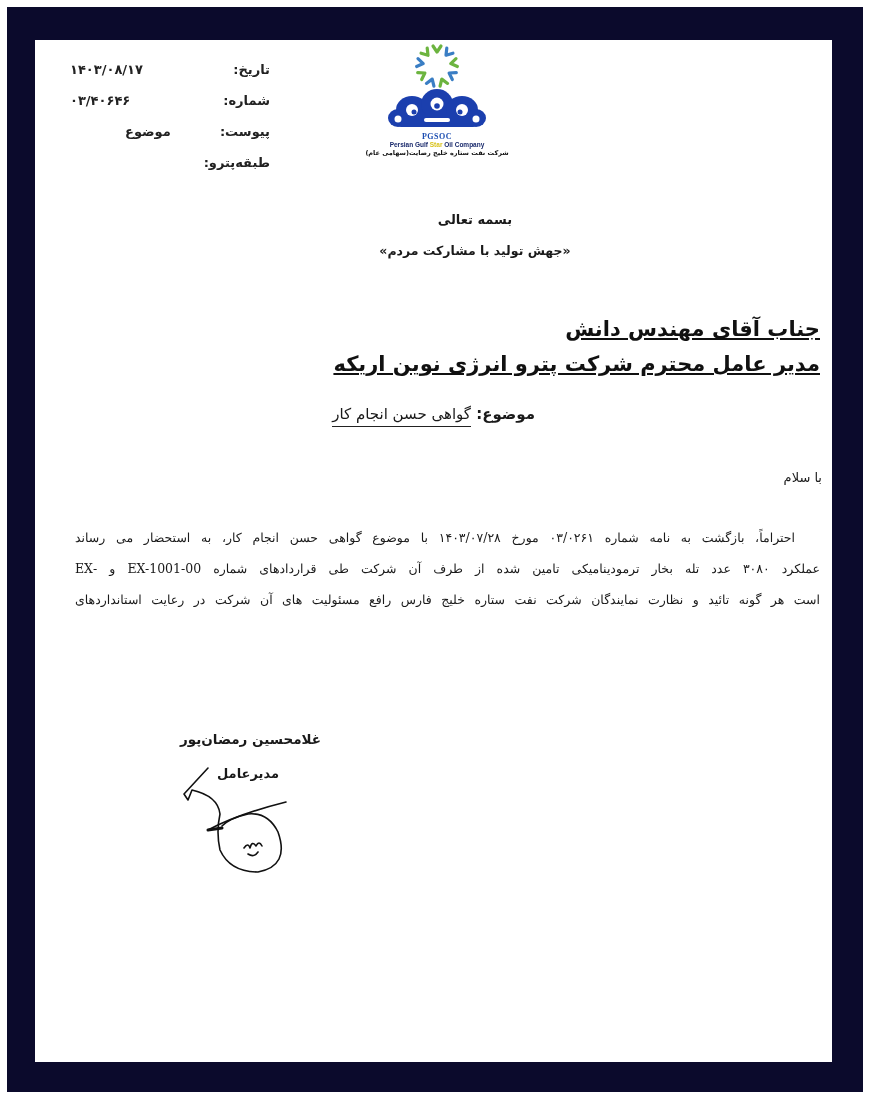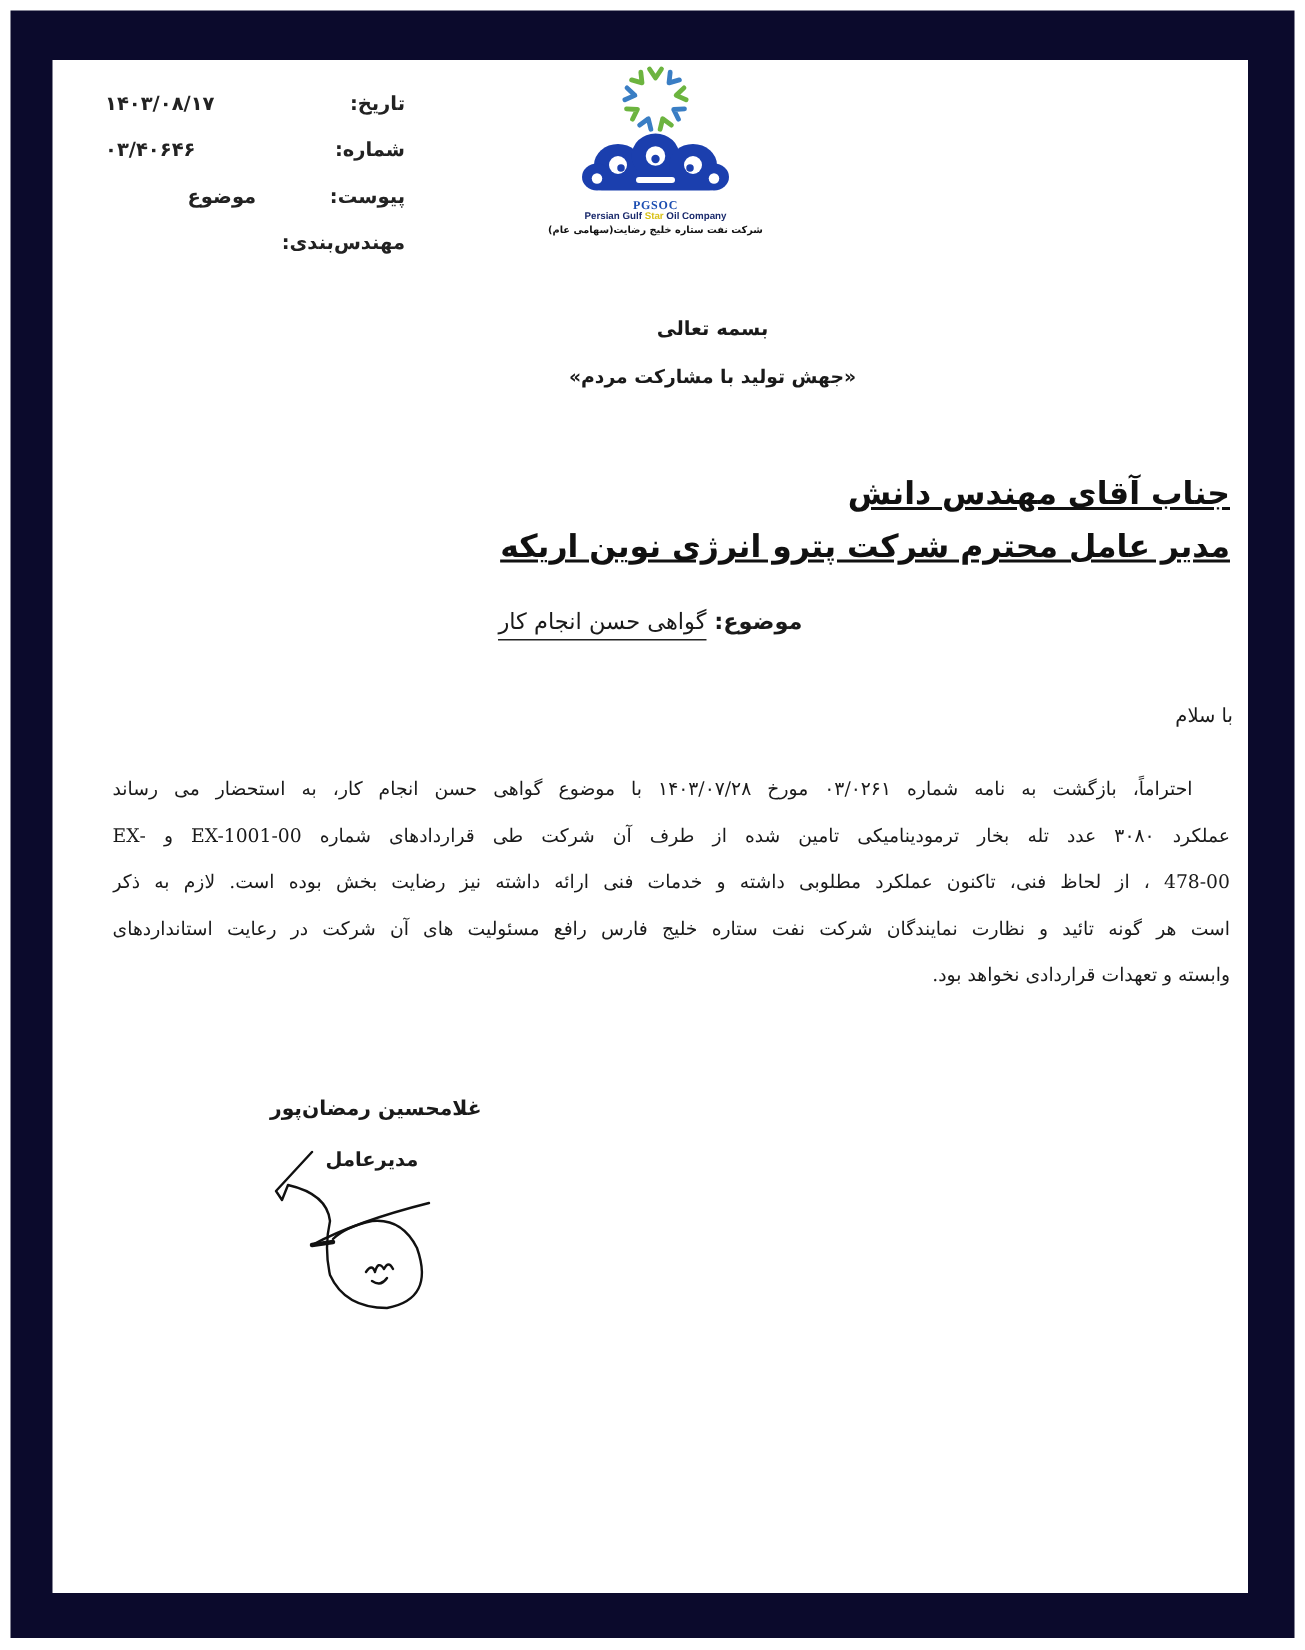--- a/index.html
+++ b/index.html
@@ -39,21 +39,21 @@
   .addr.l2 { top: 352px; text-align: center; }
 
   .subject { position: absolute; left: 330px; top: 405px; width: 205px; direction: rtl; font-size: 15px; font-weight: bold; white-space: nowrap; }
   .subject .sub-val { border-bottom: 1.6px solid #222; padding-bottom: 3px; font-weight: normal; }
   .subject .sub-label { font-weight: bold; }
 
   .greet { position: absolute; right: 48px; top: 470px; direction: rtl; font-size: 13px; }
 
   .body-text { position: absolute; left: 75px; top: 510px; width: 745px; direction: rtl; text-align: justify; font-size: 12.5px; line-height: 31px; font-family: "DejaVu Serif", serif; }
   .body-text .line { display: block; white-space: nowrap; text-align-last: justify; overflow: hidden; }
-  .body-text .line.indent { padding-right: 25px; }
+  .body-text .line.indent { padding-right: 25px; margin-top: 12px; }
   .body-text .line.last { text-align-last: right; }
 
   .sign-name { position: absolute; left: 180px; top: 731px; direction: rtl; font-weight: bold; font-size: 13.5px; white-space: nowrap; }
   .sign-title { position: absolute; left: 217px; top: 766px; direction: rtl; font-weight: bold; font-size: 13px; white-space: nowrap; }
   .signature { position: absolute; left: 178px; top: 762px; width: 130px; height: 120px; }
 </style>
 </head>
 <body>
 
 <div class="frame"></div>
@@ -66,21 +66,21 @@
   </div>
   <div class="meta-row">
     <span class="meta-label">شماره:</span>
     <span class="meta-value">۰۳/۴۰۶۴۶</span>
   </div>
   <div class="meta-row att">
     <span class="meta-label">پیوست:</span>
     <span class="meta-value">موضوع</span>
   </div>
   <div class="meta-row">
-    <span class="meta-label">مهندس‌بندی:</span>
+    <span class="meta-label">طبقه‌پترو:</span>
     <span class="meta-value"></span>
   </div>
 </div>
 
 <div class="logo">
   <svg width="110" height="92" viewBox="0 0 110 92">
 
     <g fill="none" stroke-width="3.2" stroke-linecap="round" stroke-linejoin="round">
       <g transform="translate(55,24)">
         <path d="M-4,-20 L0,-14 L4,-20" stroke="#6cb43f" transform="rotate(0)"></path>
@@ -130,23 +130,21 @@
 
 <div class="subject">
   <span class="sub-label">موضوع: </span><span class="sub-val">گواهی حسن انجام کار</span>
 </div>
 
 <div class="greet">با سلام</div>
 
 <div class="body-text">
   <span class="line indent">احتراماً، بازگشت به نامه شماره ۰۳/۰۲۶۱ مورخ ۱۴۰۳/۰۷/۲۸ با موضوع گواهی حسن انجام کار، به استحضار می رساند</span>
   <span class="line">عملکرد ۳۰۸۰ عدد تله بخار ترمودینامیکی تامین شده از طرف آن شرکت طی قراردادهای شماره EX-1001-00 و -EX</span>
-  <span class="line">478-00 ، از لحاظ فنی، تاکنون عملکرد مطلوبی داشته و خدمات فنی ارائه داشته نیز رضایت بخش بوده است.  لازم به ذکر</span>
   <span class="line">است هر گونه تائید و نظارت نمایندگان شرکت نفت ستاره خلیج فارس رافع مسئولیت های آن شرکت در رعایت استانداردهای</span>
-  <span class="line last">وابسته و تعهدات قراردادی نخواهد بود.</span>
 </div>
 
 <div class="sign-name">غلامحسین رمضان‌پور</div>
 <div class="sign-title">مدیرعامل</div>
 <svg class="signature" viewBox="0 0 130 120">
   <g fill="none" stroke="#111" stroke-width="1.6" stroke-linecap="round" stroke-linejoin="round">
     <path d="M30,6 L6,32 L10,38 L14,28 Q40,34 42,52 Q38,70 42,88 Q52,110 80,110 Q112,104 100,70 Q90,50 70,52 Q52,56 44,64"></path>
     <path d="M30,68 Q60,52 108,40"></path>
     <path d="M30,68 L44,66" stroke-width="3"></path>
     <path d="M66,86 q4,-6 6,0 q2,-8 6,-2 q3,-6 6,0 M70,92 q6,4 10,-2"></path>

